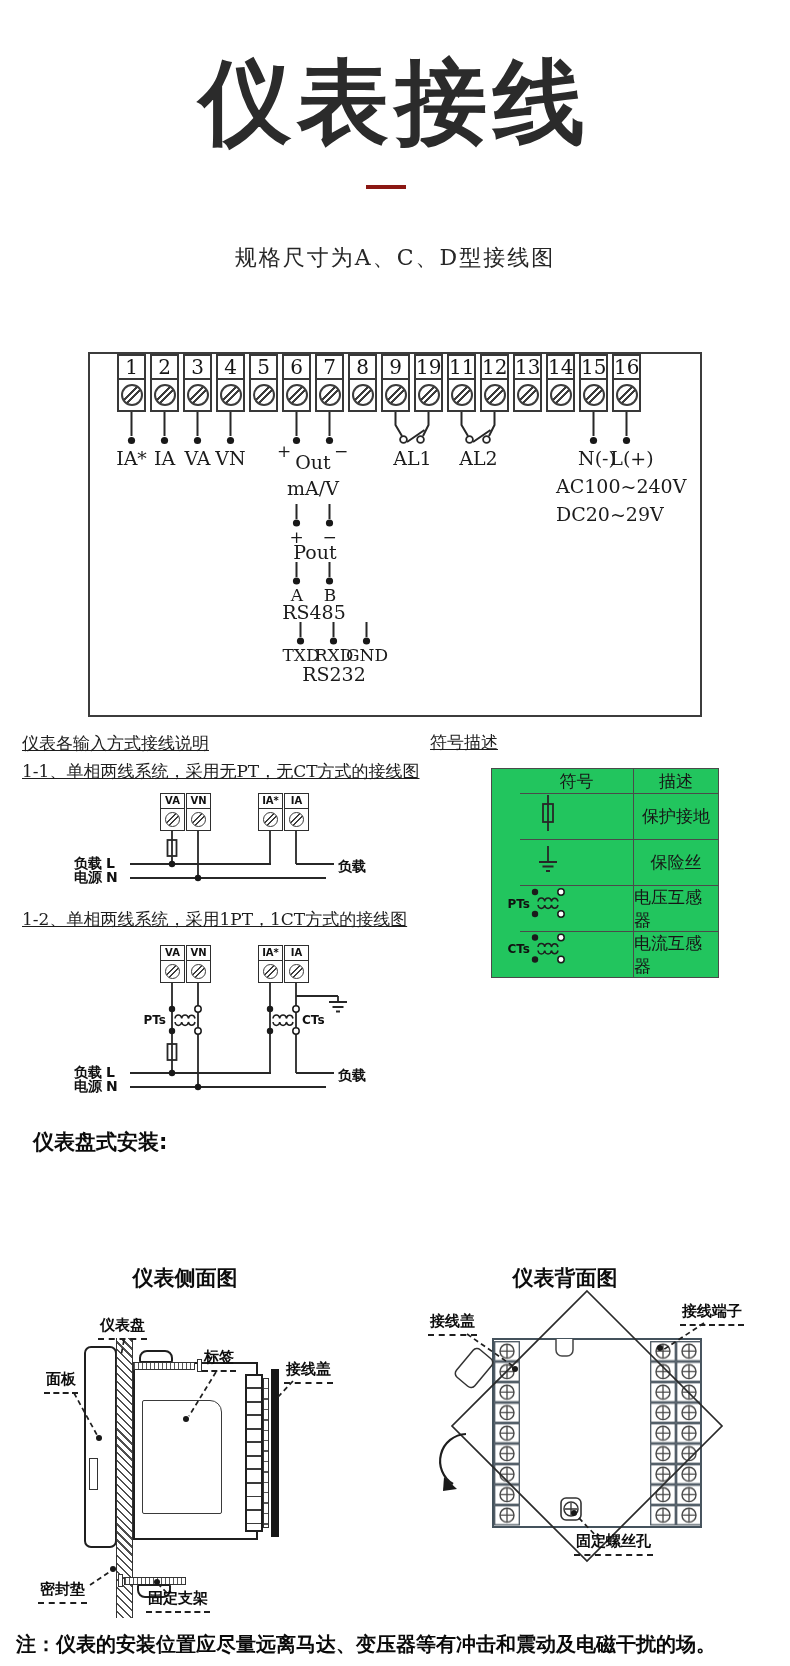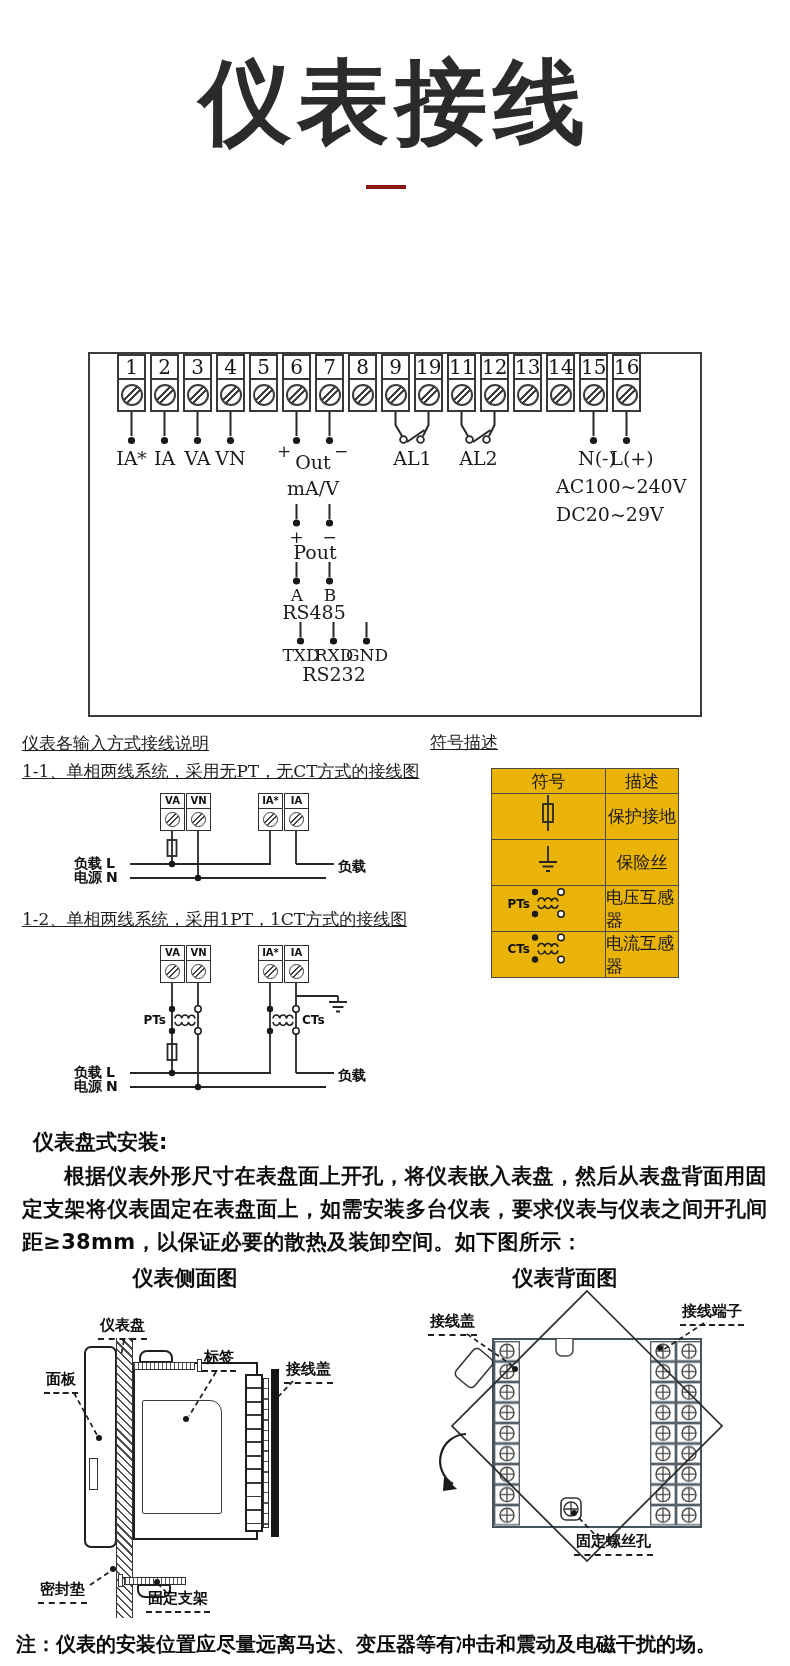--- a/index.html
+++ b/index.html
@@ -31,22 +31,22 @@
   .mlabel{height:16px;box-sizing:border-box;border:1.5px solid #2e2e2e;background:#fff;
           font:bold 10px/13px "DejaVu Sans",sans-serif;text-align:center;color:#111;}
   .mscrew{height:22px;box-sizing:border-box;border:1.5px solid #2e2e2e;border-top:none;background:#fff;
           display:flex;align-items:center;justify-content:center;}
   .mscrewc{display:block;width:15px;height:15px;border:1.5px solid #3c3c3c;border-radius:50%;box-sizing:border-box;
           background:linear-gradient(135deg,transparent 0 36%,#3c3c3c 36% 46%,transparent 46% 54%,#3c3c3c 54% 64%,transparent 64%);}
   .blb{position:absolute;font:bold 14px "DejaVu Sans",sans-serif;color:#111;white-space:nowrap;z-index:4;}
   .ra{text-align:right;}
   .xl{position:absolute;font:bold 12px "DejaVu Sans",sans-serif;color:#111;white-space:nowrap;z-index:4;text-align:right;}
   
-  .symtable{position:absolute;left:491px;top:768px;width:188px;box-sizing:border-box;
-            border:1.6px solid #4a4a4a;z-index:2;background:#eab308;}
+  .symtable{position:absolute;left:491px;top:768px;width:228px;box-sizing:border-box;
+            border:1.6px solid #4a4a4a;z-index:2;background:#22c55e;padding-left:28px;}
   .strow{display:grid;grid-template-columns:113px 1fr;border-top:1.4px solid #4a4a4a;}
   .strow.first{border-top:none;}
   .stcell{border-left:1.4px solid #4a4a4a;display:flex;align-items:center;justify-content:center;
           font:17px "DejaVu Serif",serif;color:#161616;height:45px;}
   .stcell.c1{border-left:none;}
   .sthead .stcell{height:24px;}
   
   .ih{position:absolute;left:33px;top:1128px;font:bold 21px "DejaVu Sans",sans-serif;color:#0c0c0c;z-index:4;}
   .para{position:absolute;left:22px;top:1160px;width:752px;text-indent:2em;
         font:600 21px/33px "DejaVu Sans",sans-serif;color:#0d0d0d;letter-spacing:.3px;z-index:4;}
@@ -85,20 +85,21 @@
   .note{position:absolute;left:16px;top:1630px;width:774px;font:bold 20px/28px "DejaVu Sans",sans-serif;color:#0a0a0a;z-index:4;}
   svg.overlay{position:absolute;left:0;top:0;width:790px;height:1666px;z-index:3;pointer-events:none;}
 </style>
 </head>
 <body>
 
 <div class="page">
 
   <div class="title">仪表接线</div>
   <div class="rule"></div>
+  <div class="subtitle">规格尺寸为A、C、D型接线图</div>
 
   <div class="tbox"></div>
 
   <div class="term" style="left:117px">
       <div class="tnum">1</div>
       <div class="tscrew">
         <i class="screwc"></i>
       </div>
     </div>
   <div class="term" style="left:150px">
@@ -305,21 +306,20 @@
     </div>
     <div class="strow">
       <div class="stcell c1"></div>
       <div class="stcell">电流互感器</div>
     </div>
   </div>
   <span class="xl ra" style="left:496px;top:897px;width:34px">PTs</span>
   <span class="xl ra" style="left:496px;top:942px;width:34px">CTs</span>
 
   <div class="ih">仪表盘式安装:</div>
-  <div class="para">根据仪表外形尺寸在表盘面上开孔，将仪表嵌入表盘，然后从表盘背面用固定支架将仪表固定在表盘面上，如需安装多台仪表，要求仪表与仪表之间开孔间距≥38mm，以保证必要的散热及装卸空间。如下图所示：</div>
 
   <div class="ftitle" style="left:95px;top:1264px">仪表侧面图</div>
   <div class="ftitle" style="left:475px;top:1264px">仪表背面图</div>
 
   <div class="bezel"></div>
   <div class="hatch"></div>
   <div class="slot"></div>
   <div class="ibody"></div>
   <div class="innerrect"></div>
   <div class="ladder1"></div>

